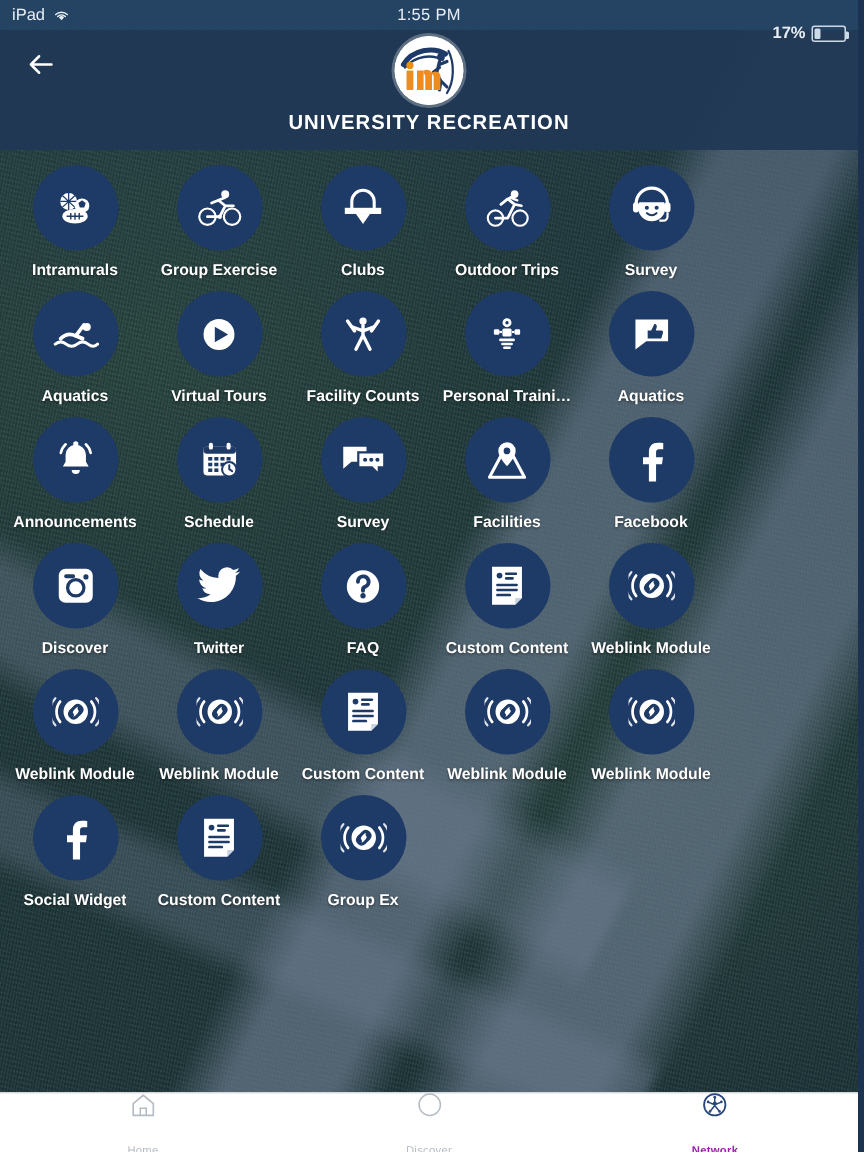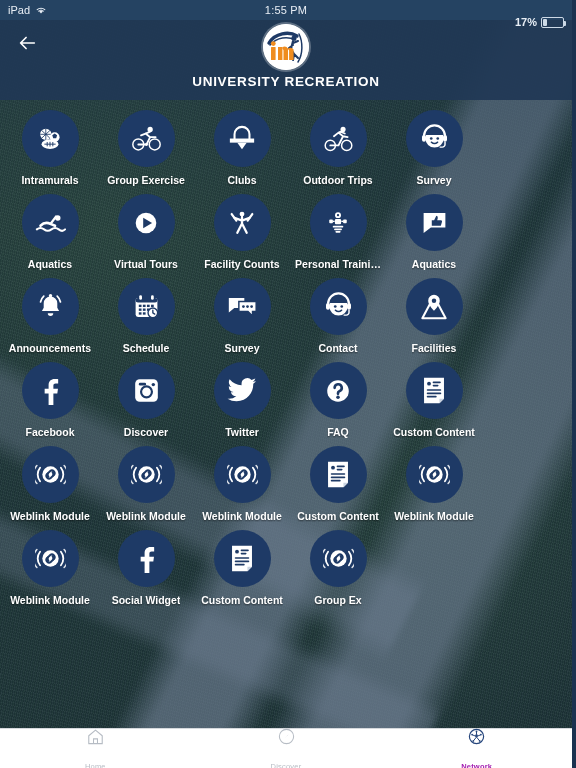--- a/index.html
+++ b/index.html
@@ -382,36 +382,20 @@
         <circle cx="18" cy="13.5" r="1.5"></circle>
               <circle cx="22.5" cy="13.5" r="1.5"></circle>
               <circle cx="27" cy="13.5" r="1.5"></circle>
       </g>
     </svg>
         </div>
         <div class="lbl">Survey</div>
       </div>
       <div class="tile">
         <div class="circle" style="background: rgb(30, 58, 102);">
-          <svg viewBox="0 0 32 32" width="29" height="29">
-      <circle cx="16" cy="16" r="10" fill="#ffffff"></circle>
-      <path d="M6 12 a10 9 0 0 1 20 0" fill="#1e3a66"></path>
-      <circle cx="12.4" cy="16" r="1.5" fill="#1e3a66"></circle>
-      <circle cx="19.6" cy="16" r="1.5" fill="#1e3a66"></circle>
-      <path d="M12.5 20 q3.5 3 7 0" stroke="#1e3a66" stroke-width="1.5" fill="none" stroke-linecap="round"></path>
-      <path d="M4.5 13 a11.5 11.5 0 0 1 23 0" stroke="#ffffff" stroke-width="2.4" fill="none"></path>
-      <rect x="2.2" y="12" width="4.4" height="7.5" rx="2.2" fill="#ffffff"></rect>
-      <rect x="25.4" y="12" width="4.4" height="7.5" rx="2.2" fill="#ffffff"></rect>
-      <path d="M27.6 19.5 v3 a3 3 0 0 1 -3 3 h-3" stroke="#ffffff" stroke-width="1.6" fill="none"></path>
-    </svg>
-        </div>
-        <div class="lbl">Contact</div>
-      </div>
-      <div class="tile">
-        <div class="circle" style="background: rgb(30, 58, 102);">
           <svg viewBox="0 0 32 30" width="30" height="28">
       <path d="M3.5 27 L11.5 12 h9 l8 15 z" fill="none" stroke="#ffffff" stroke-width="2.2" stroke-linejoin="round"></path>
       <path d="M16 2 a6.2 6.2 0 0 1 6.2 6.2 c0 4.6 -6.2 10.8 -6.2 10.8 S9.8 12.8 9.8 8.2 A6.2 6.2 0 0 1 16 2 Z" fill="#ffffff"></path>
       <circle cx="16" cy="8.2" r="2.4" fill="#1e3a66"></circle>
     </svg>
         </div>
         <div class="lbl">Facilities</div>
       </div>
       <div class="tile">
         <div class="circle" style="background: rgb(30, 58, 102);">

